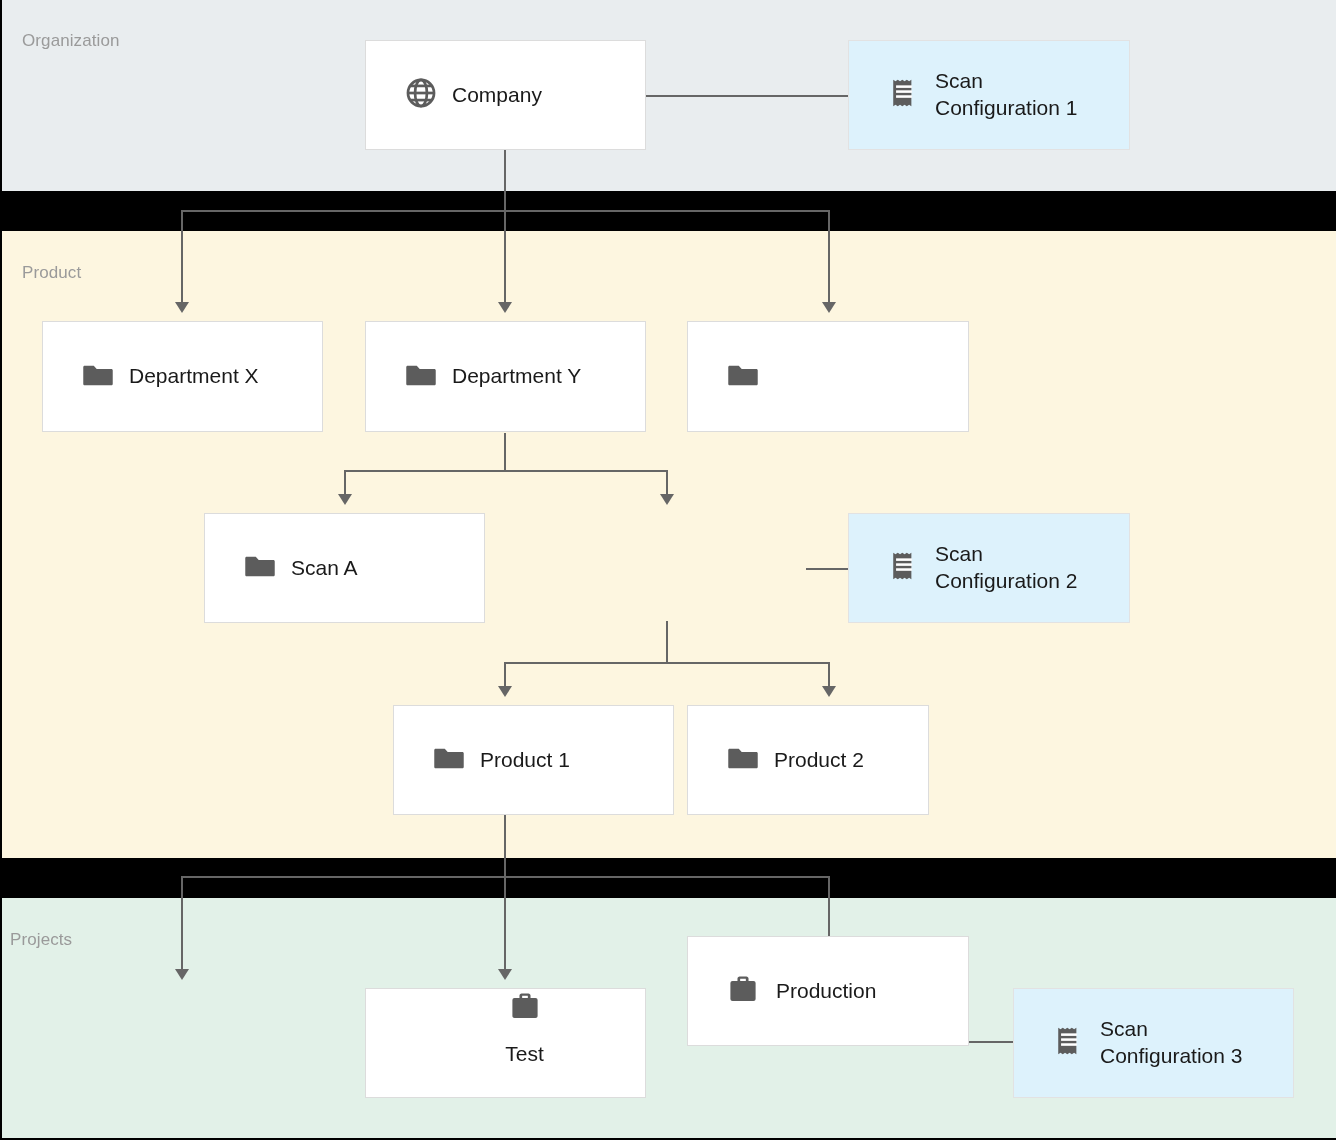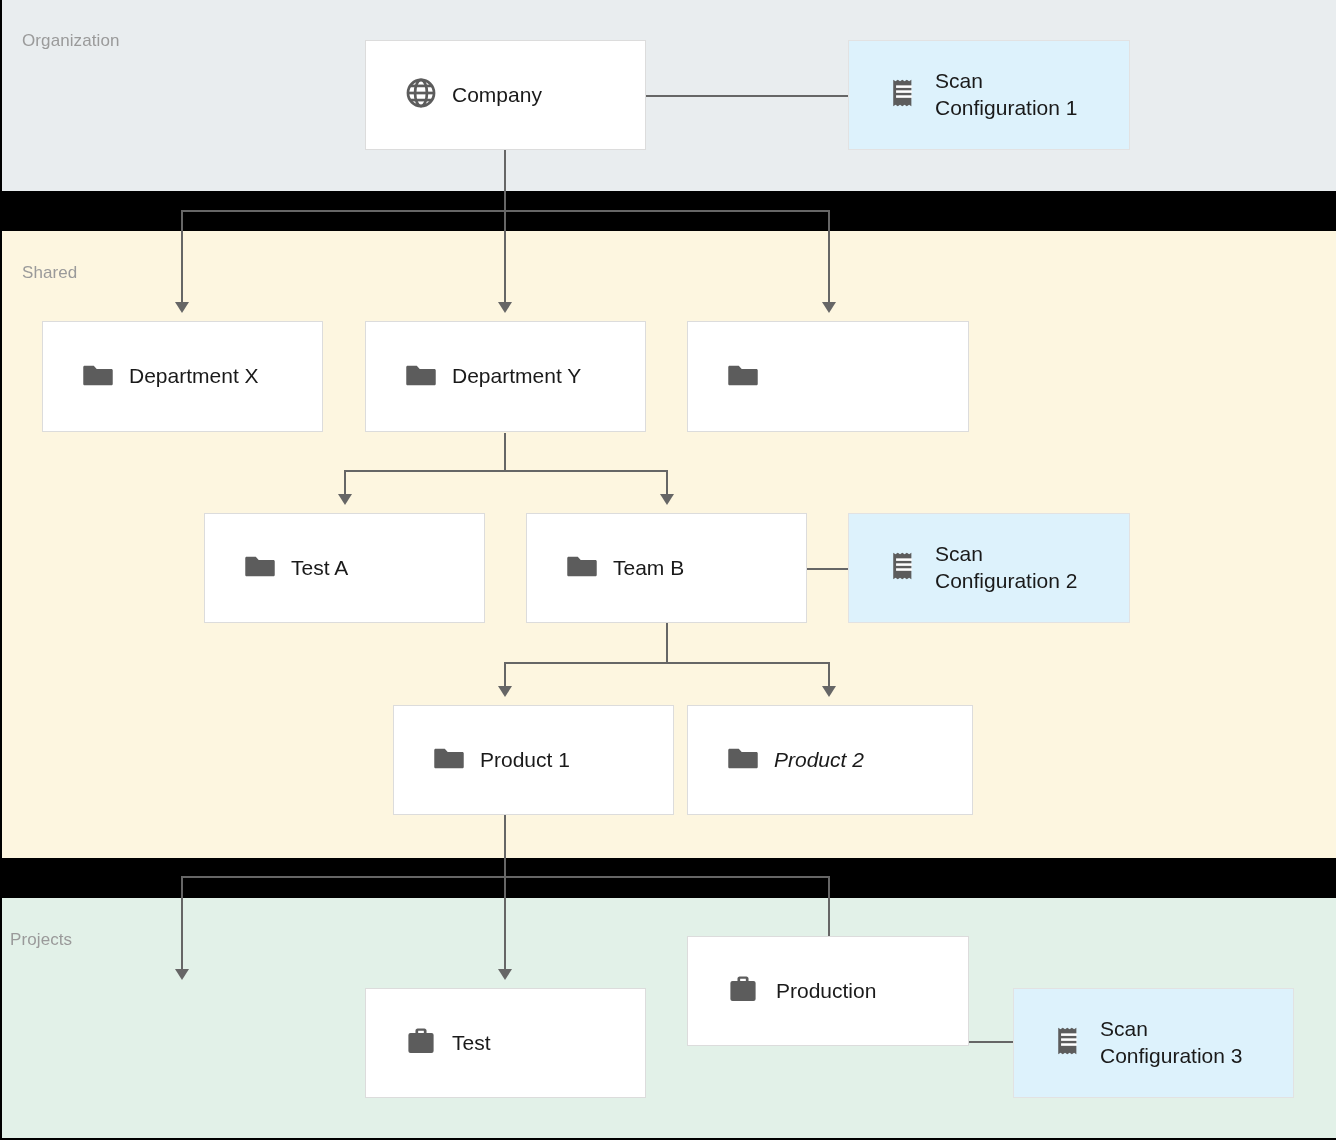--- a/index.html
+++ b/index.html
@@ -71,21 +71,21 @@
 
   <div class="band" id="band-org"></div>
   <div class="band" id="band-gap1"></div>
   <div class="band" id="band-folders"></div>
   <div class="band" id="band-gap2"></div>
   <div class="band" id="band-projects"></div>
   <div class="band" id="edge-bottom"></div>
   <div id="edge-left"></div>
 
   <div class="band-label" style="left:22px;top:31px;">Organization</div>
-  <div class="band-label" style="left:22px;top:263px;">Shared</div>
+  <div class="band-label" style="left:22px;top:263px;">Product</div>
   <div class="band-label" style="left:10px;top:930px;">Projects</div>
 
   <div class="conn conn-h" style="left:645px;top:95px;width:204px;"></div>
 
   <div class="conn conn-v" style="left:504px;top:149px;height:62px;"></div>
   <div class="conn conn-h" style="left:181px;top:210px;width:649px;"></div>
   <div class="conn conn-v" style="left:181px;top:210px;height:94px;"></div>
   <div class="arrow" style="left:175px;top:302px;"></div>
   <div class="conn conn-v" style="left:504px;top:210px;height:94px;"></div>
   <div class="arrow" style="left:498px;top:302px;"></div>
@@ -170,31 +170,23 @@
       </svg>
     </span>
   </div>
 
   <div class="node" style="left:204px;top:513px;width:281px;height:110px;">
     <span class="ico">
       <svg width="34" height="34" viewBox="0 0 24 24">
         <path fill="#5c5c5c" d="M2.6 5.4h6.4l2.1 2.3h10.3c.6 0 1 .45 1 1v9.6c0 .55-.44 1-1 1H2.6c-.56 0-1-.45-1-1V6.4c0-.55.44-1 1-1z"></path>
       </svg>
     </span>
-    <span class="label">Test A</span>
-  </div>
-
-  <div class="node" style="left:526px;top:513px;width:281px;height:110px;">
-    <span class="ico">
-      <svg width="34" height="34" viewBox="0 0 24 24">
-        <path fill="#5c5c5c" d="M2.6 5.4h6.4l2.1 2.3h10.3c.6 0 1 .45 1 1v9.6c0 .55-.44 1-1 1H2.6c-.56 0-1-.45-1-1V6.4c0-.55.44-1 1-1z"></path>
-      </svg>
-    </span>
-    <span class="label">Team B</span>
-  </div>
+    <span class="label">Scan A</span>
+  </div>
+
 
   <div class="node scan" style="left:848px;top:513px;width:282px;height:110px;">
     <span class="ico">
       <svg width="34" height="34" viewBox="0 0 24 24">
         <path fill="#5c5c5c" d="M4.4 2.6l1.6 1.1 1.6-1.1 1.6 1.1 1.6-1.1 1.6 1.1 1.6-1.1 1.6 1.1 1.6-1.1v18.8l-1.6-1.1-1.6 1.1-1.6-1.1-1.6 1.1-1.6-1.1-1.6 1.1-1.6-1.1-1.6 1.1z"></path>
         <rect x="6.4" y="6.6" width="11.2" height="1.8" fill="#ffffff"></rect>
         <rect x="6.4" y="10.1" width="11.2" height="1.8" fill="#ffffff"></rect>
         <rect x="6.4" y="13.6" width="11.2" height="1.8" fill="#ffffff"></rect>
       </svg>
     </span>
@@ -204,31 +196,31 @@
 
   <div class="node" style="left:365px;top:705px;width:281px;height:110px;margin-left:28px;">
     <span class="ico">
       <svg width="34" height="34" viewBox="0 0 24 24">
         <path fill="#5c5c5c" d="M2.6 5.4h6.4l2.1 2.3h10.3c.6 0 1 .45 1 1v9.6c0 .55-.44 1-1 1H2.6c-.56 0-1-.45-1-1V6.4c0-.55.44-1 1-1z"></path>
       </svg>
     </span>
     <span class="label">Product 1</span>
   </div>
 
-  <div class="node" style="left:687px;top:705px;width:286px;height:110px;font-style:italic;">
+  <div class="node" style="left:687px;top:705px;width:242px;height:110px;">
     <span class="ico">
       <svg width="34" height="34" viewBox="0 0 24 24">
         <path fill="#5c5c5c" d="M2.6 5.4h6.4l2.1 2.3h10.3c.6 0 1 .45 1 1v9.6c0 .55-.44 1-1 1H2.6c-.56 0-1-.45-1-1V6.4c0-.55.44-1 1-1z"></path>
       </svg>
     </span>
     <span class="label">Product 2</span>
   </div>
 
 
-  <div class="node" style="left:365px;top:988px;width:281px;height:110px;">
+  <div class="node" style="left:365px;top:988px;width:281px;height:110px;flex-direction:column;">
     <span class="ico">
       <svg width="34" height="34" viewBox="0 0 24 24">
         <path fill="#5c5c5c" d="M9.6 3.1h4.8c.85 0 1.5.68 1.5 1.5v1.7h-1.9V5c0-.1-.07-.18-.17-.18h-3.66c-.1 0-.18.08-.18.18v1.3H8.1V4.6c0-.82.66-1.5 1.5-1.5z"></path>
         <rect x="3.1" y="6.3" width="17.8" height="14.2" rx="1.5" fill="#5c5c5c"></rect>
       </svg>
     </span>
     <span class="label">Test</span>
   </div>
 
   <div class="node" style="left:687px;top:936px;width:282px;height:110px;gap:16px;">

